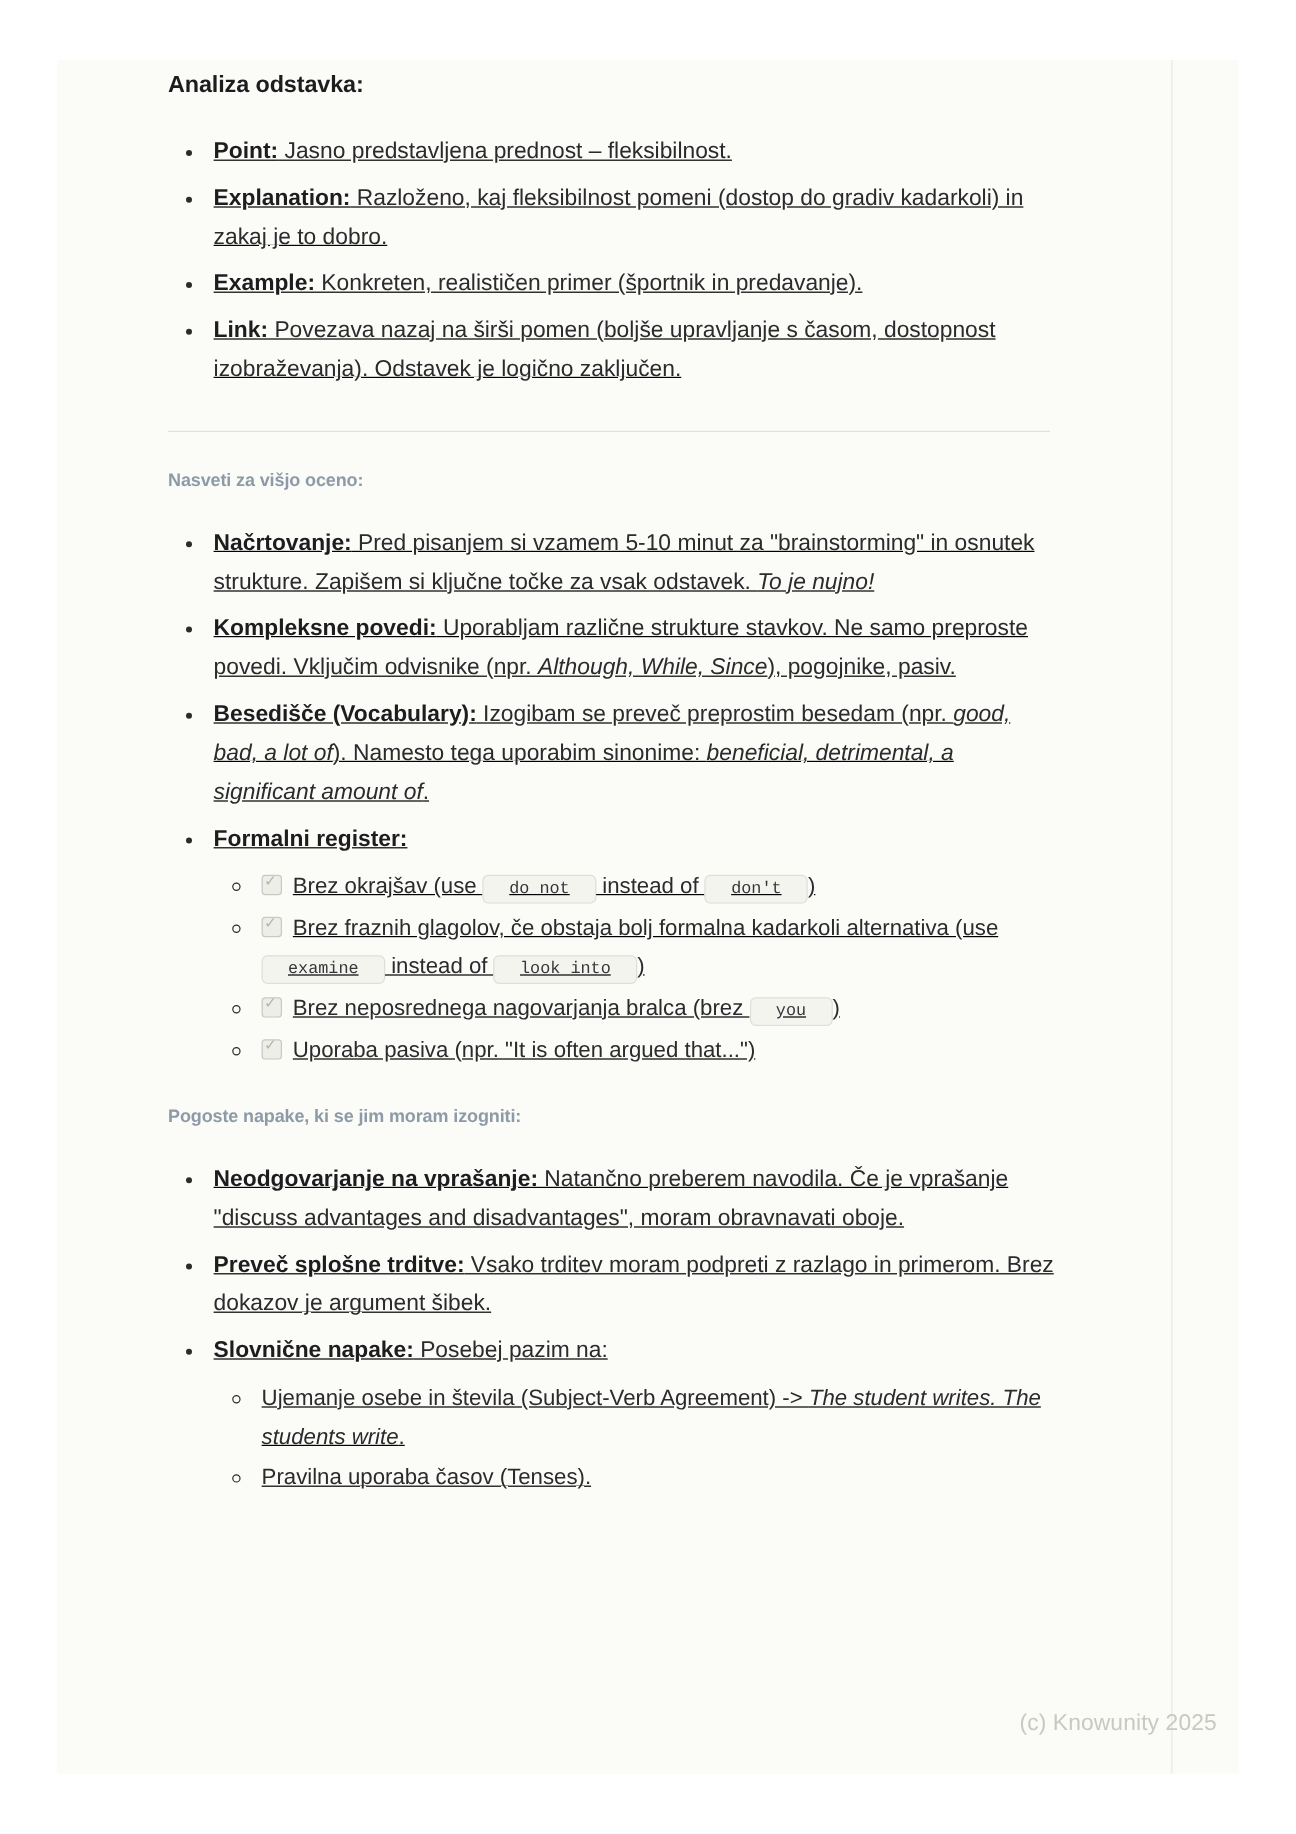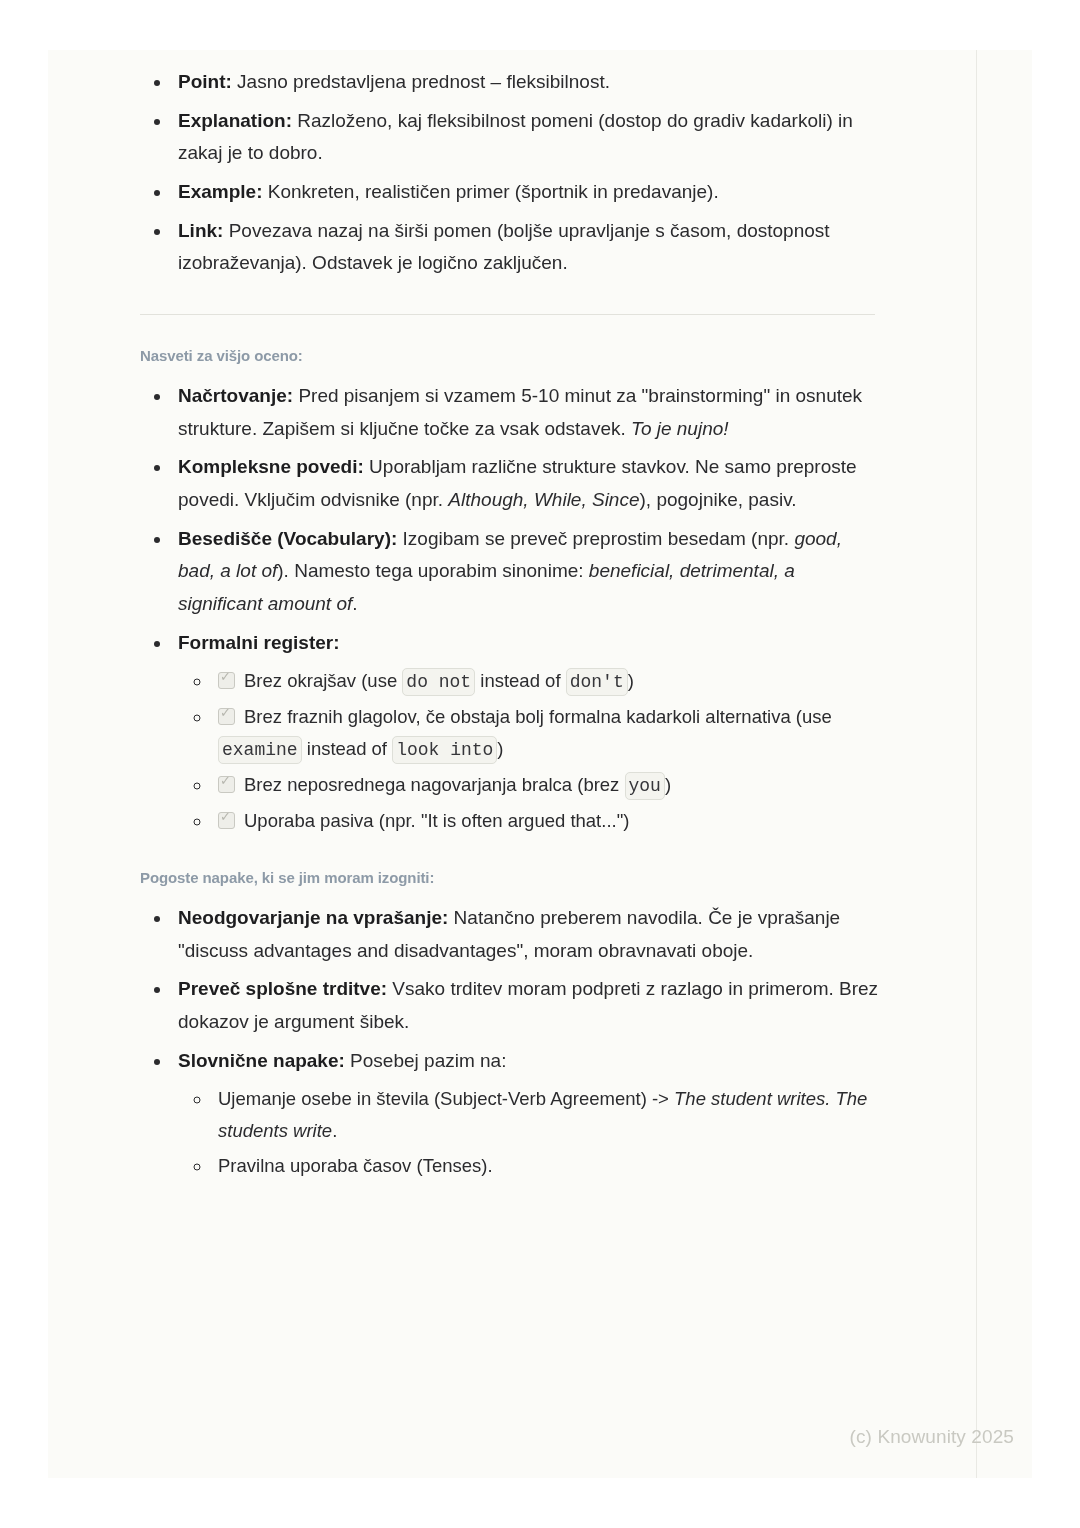--- a/index.html
+++ b/index.html
@@ -45,22 +45,23 @@
   .blocktitle {
     font-size: 19.5px;
     font-weight: bold;
     color: #1d1d1f;
     margin: 0;
     padding-top: 10px;
     letter-spacing: -0.1px;
   }
   ul.l1 {
     list-style: disc;
-    margin: 16px 0 0 0;
+    margin: 28px 0 0 0;
     padding-left: 32px;
+    text-decoration: underline;
   }
   ul.l1 > li {
     font-size: 19px;
     line-height: 1.72;
     color: #2b2b2e;
     margin-bottom: 6px;
     padding-left: 6px;
   }
   ul.l1 > li::marker { color: #2b2b2e; }
   ul.l2 {
@@ -92,25 +93,25 @@
   }
   h3.h3 {
     font-size: 15px;
     font-weight: bold;
     color: #8d9aa7;
     margin: 32px 0 0 0;
     letter-spacing: -0.1px;
   }
   code.kbd {
     font-family: "Liberation Mono", monospace;
-    font-size: 18px;
+    font-size: 14px;
     background: #f4f4ef;
     border: 1px solid #dedfd8;
     border-radius: 5px;
-    padding: 3px 3px;
+    padding: 3px 21px;
     color: #36363a;
     white-space: nowrap;
   }
   .cb {
     display: inline-block;
     width: 15px;
     height: 15px;
     border: 1px solid #c9c9c2;
     border-radius: 3px;
     background: #eeeee9;
@@ -140,20 +141,21 @@
   }
 </style>
 </head>
 <body>
 
 <div id="page">
   <div class="sheet">
     <div class="sheet-inner">
       <div class="content">
 
+        <div class="blocktitle">Analiza odstavka:</div>
 
         <ul class="l1">
           <li>
             <span class="b">Point:</span><span> Jasno predstavljena prednost – fleksibilnost.</span>
           </li>
           <li>
             <span class="b">Explanation:</span><span> Razloženo, kaj fleksibilnost pomeni (dostop do gradiv kadarkoli) in zakaj je to dobro.</span>
           </li>
           <li>
             <span class="b">Example:</span><span> Konkreten, realističen primer (športnik in predavanje).</span>

